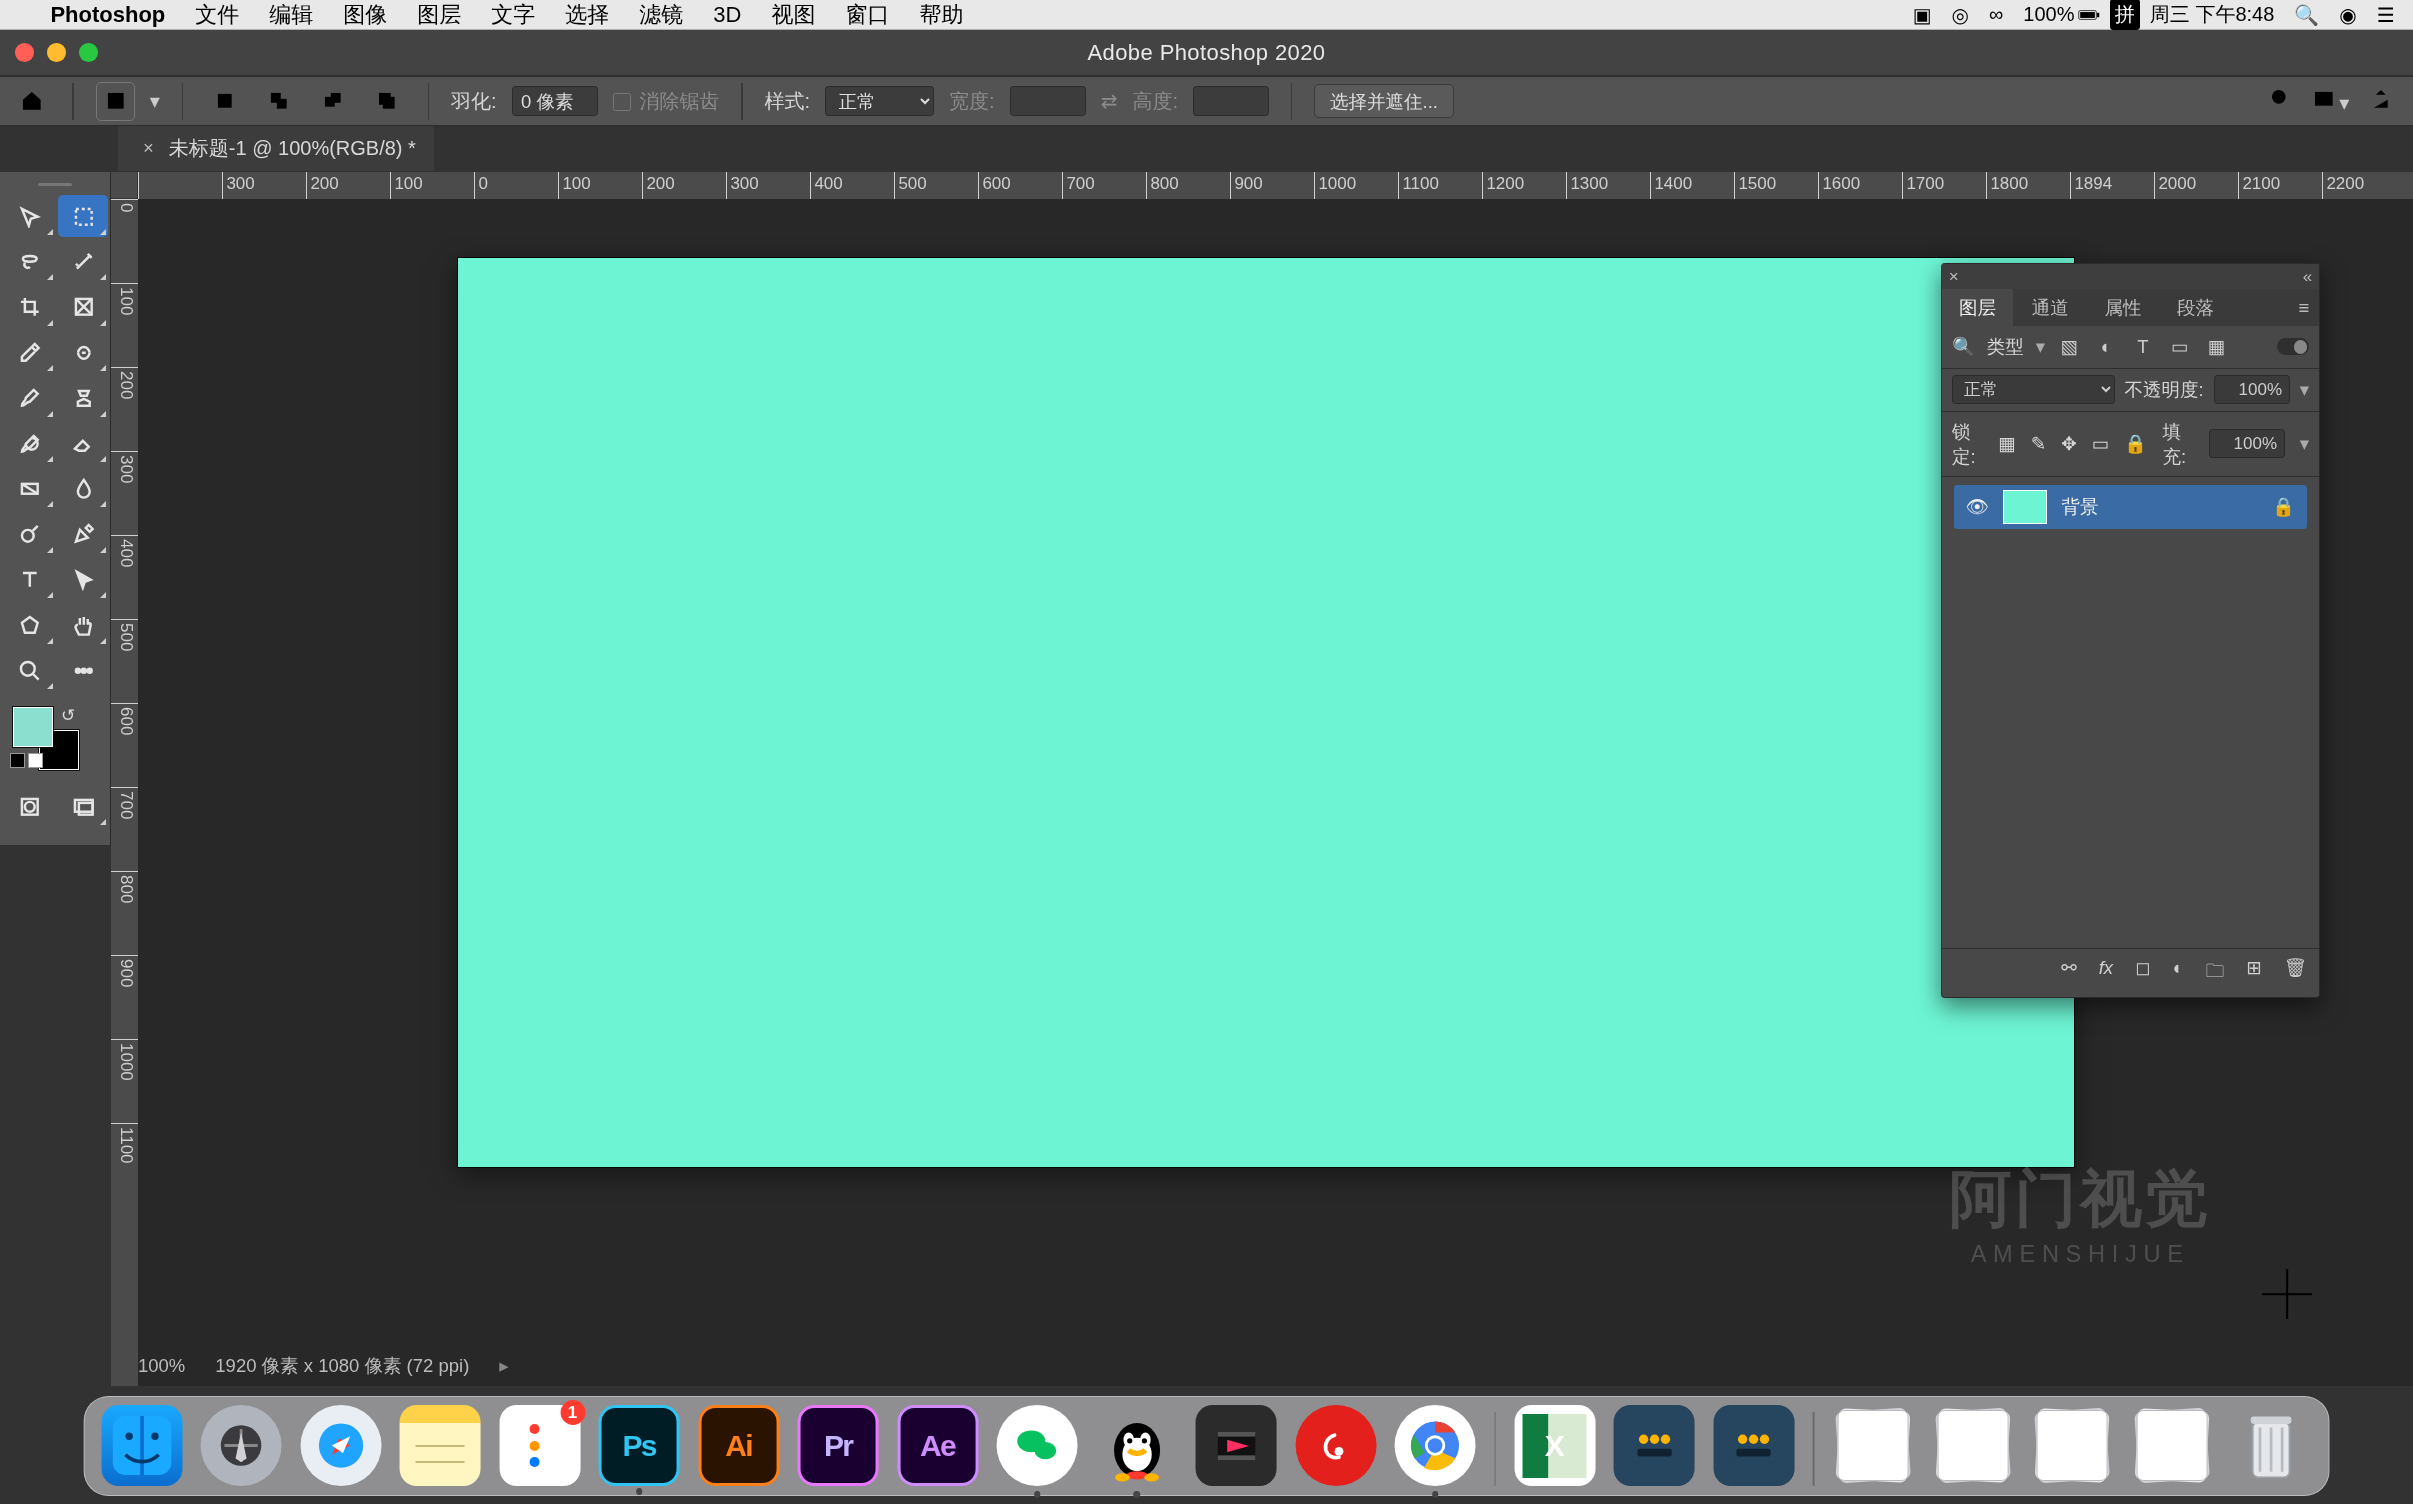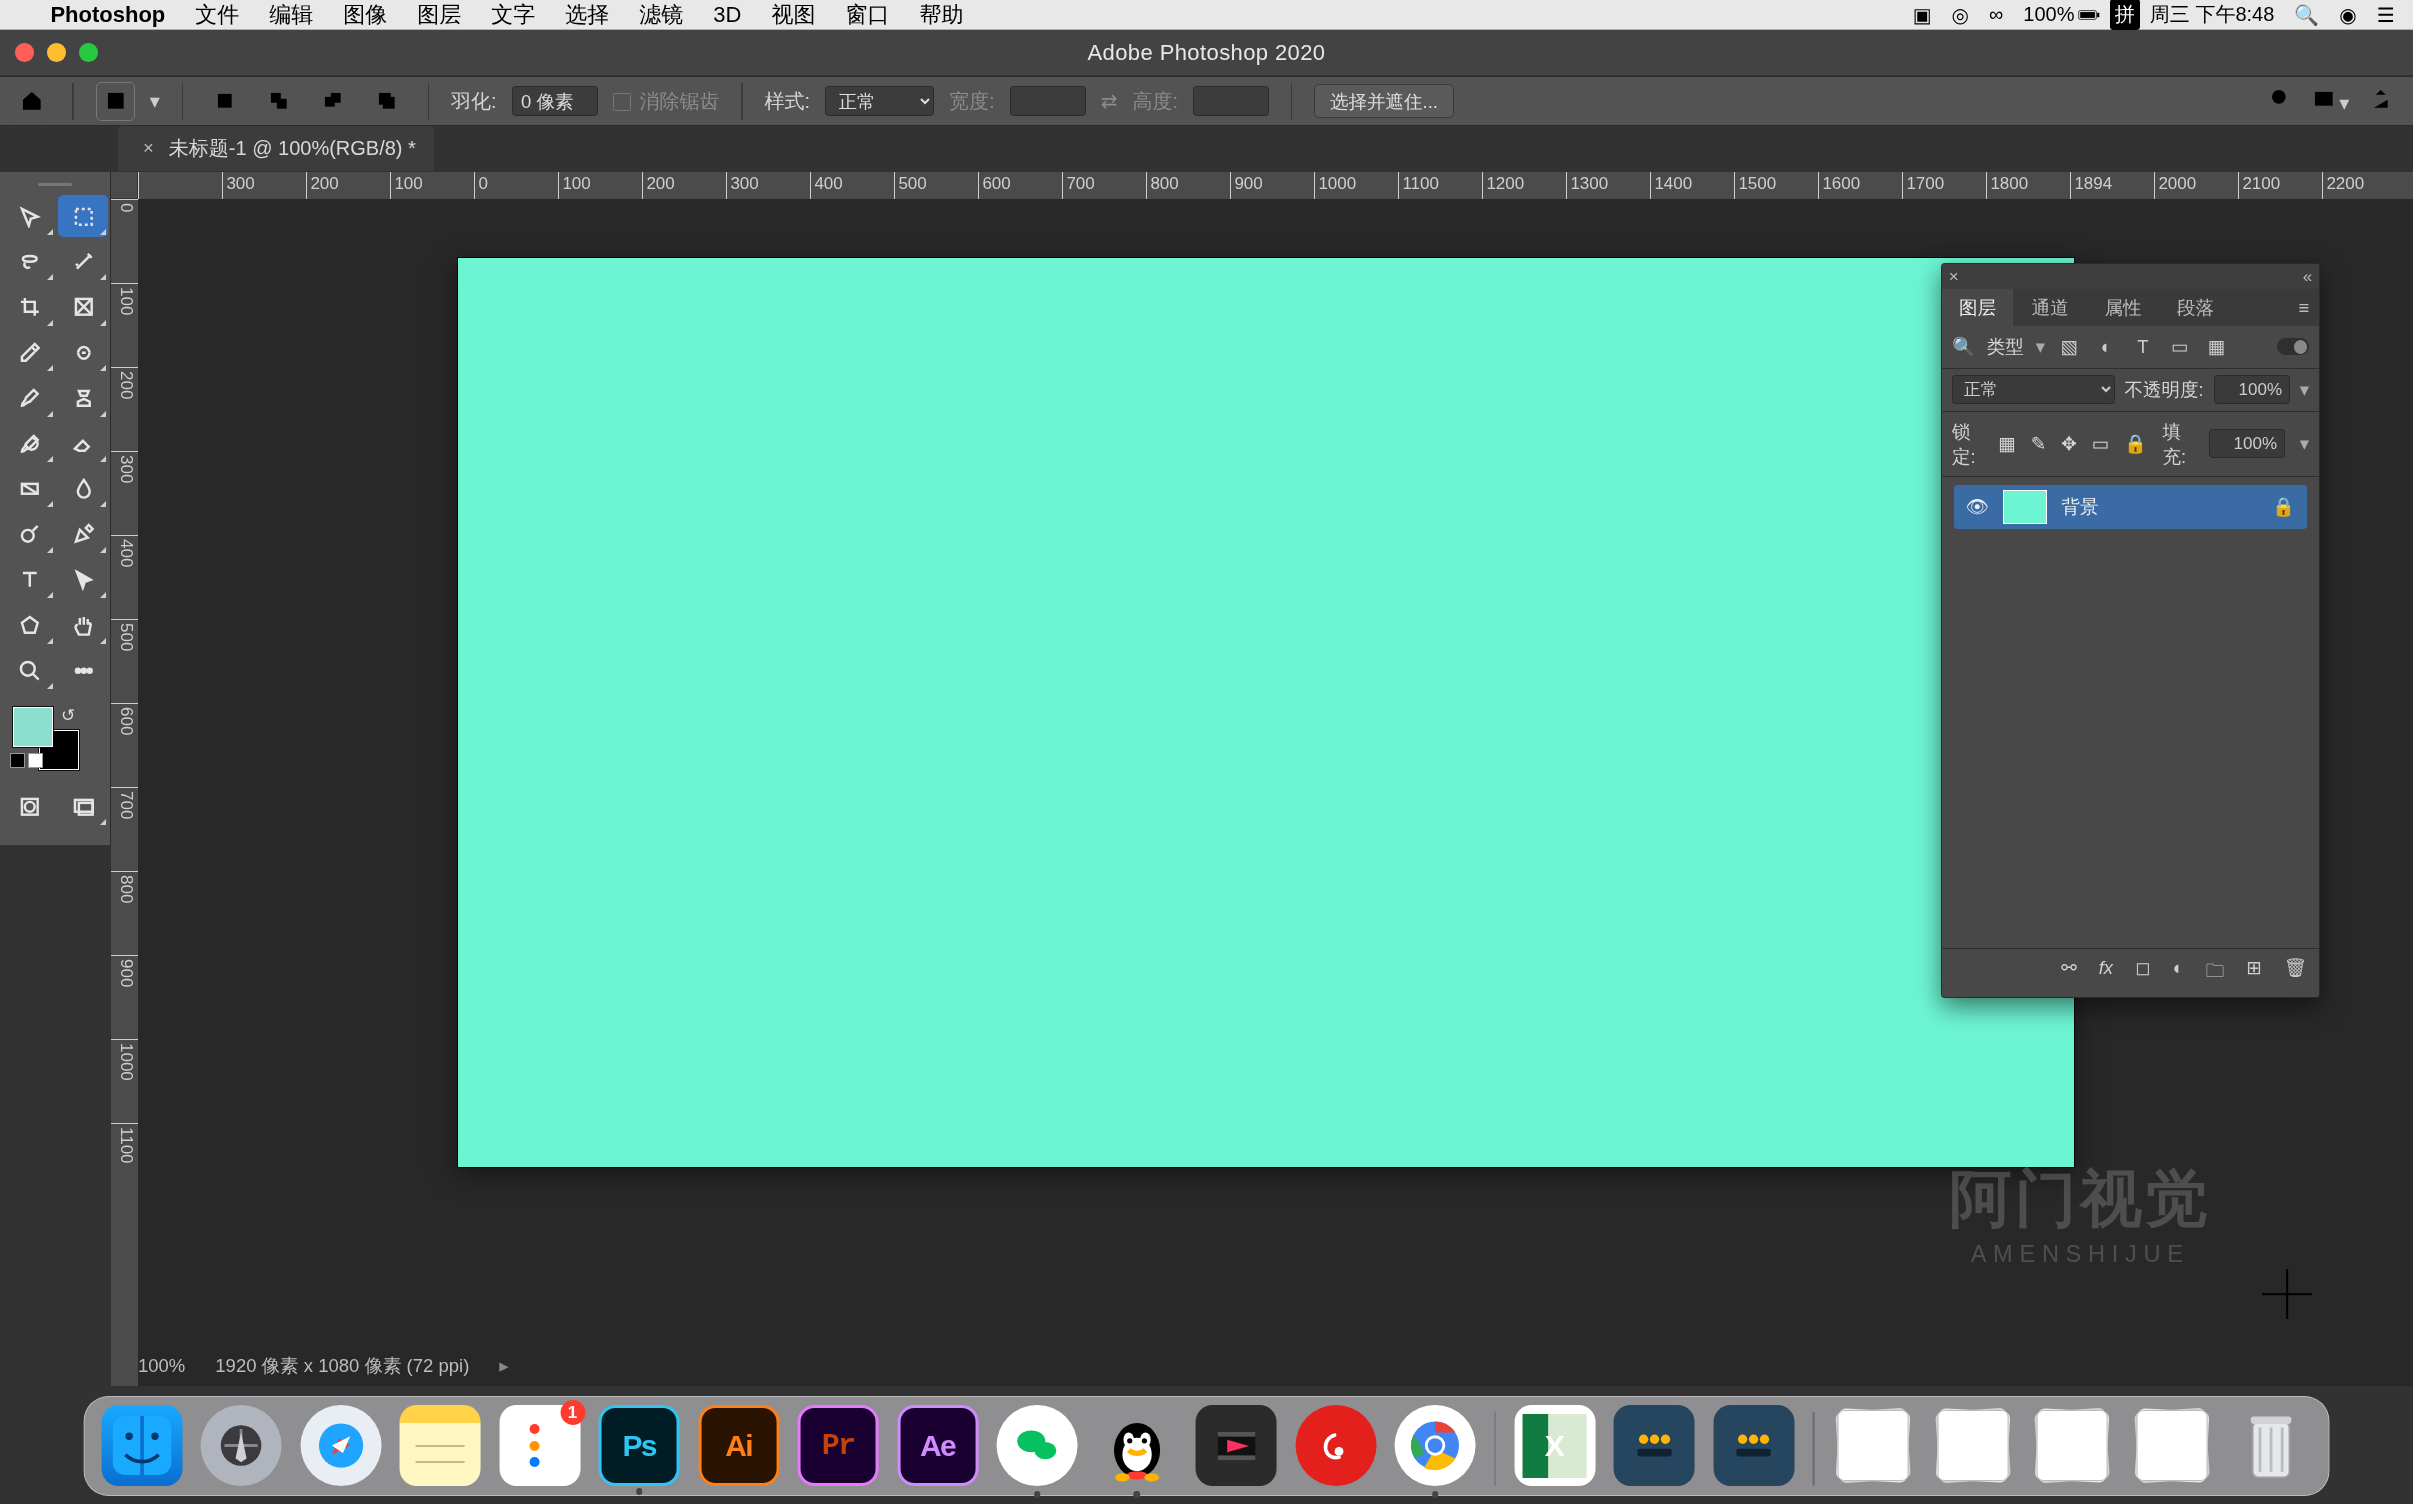--- a/index.html
+++ b/index.html
@@ -210,21 +210,21 @@
 }
 .dock-wrap .dapp.round { border-radius:50%; }
 .dock-wrap .dapp .dot {
   position:absolute; bottom:-11.8px; left:50%; transform:translateX(-50%);
   width:6.7px; height:6.7px; background:#444; border-radius:50%;
 }
 .dock-wrap .divider { width:1.7px; height:74px; background:rgba(0,0,0,.25); border-radius:0.8px;}
 .adobe { background:#001d26; border:3.4px solid; font-family:Arial; letter-spacing:-1.7px;}
 .adobe.ps{border-color:#31c5f4;background:#001d26;color:#31c5f4;}
 .adobe.ai{border-color:#ff7f18;background:#2a1301;color:#ff7f18;}
-.adobe.pr{border-color:#e879ff;background:#1a0030;color:#c2410c;font-family:Liberation Mono, monospace;}
+.adobe.pr{border-color:#e879ff;background:#1a0030;color:#c4b5fd;}
 .adobe.ae{border-color:#cf8cff;background:#1a0030;color:#cf8cff;}
 
 
 .watermark {
   position:absolute; right:202px; bottom:236px; color:#d6d6d6;
   opacity:.22; text-align:center; letter-spacing:6.7px; font-size:23.6px;
   pointer-events:none;
 }
 .watermark .big { font-size:62px; letter-spacing:3.4px; font-weight:700; }
 

